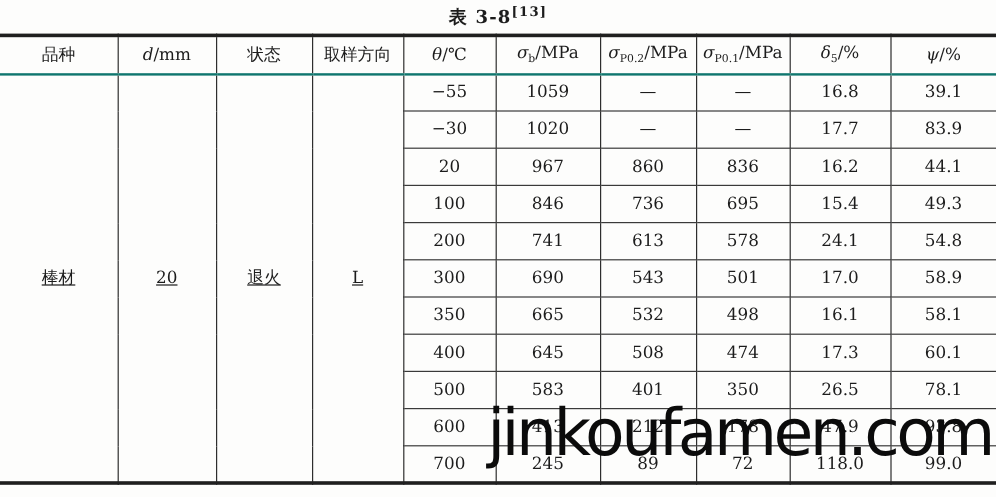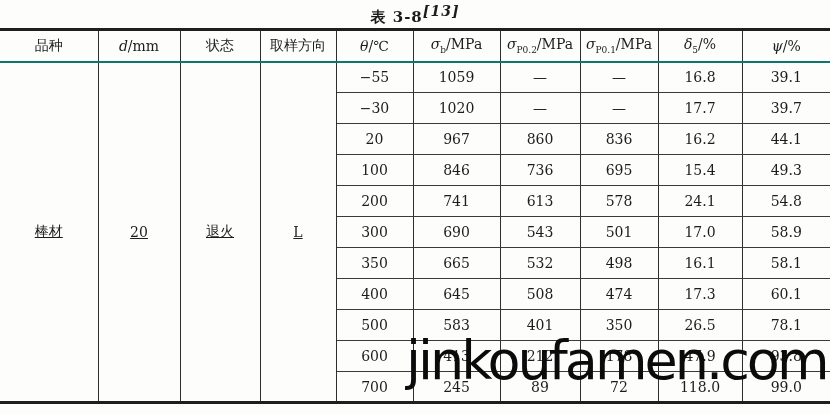--- a/index.html
+++ b/index.html
@@ -13,21 +13,21 @@
     overflow: hidden;
   }
   .title {
     position: absolute;
     top: 3px; left: 0; right: 0;
     text-align: center;
     font-size: 15px;
     font-weight: bold;
     letter-spacing: 1px;
   }
-  .title sup { font-size: 14px; font-weight: bold; font-style: italic; }
+  .title sup { font-size: 11px; font-weight: bold; }
   table.data {
     position: absolute;
     top: 28px; left: 0;
     width: 830px;
     border-collapse: collapse;
     table-layout: fixed;
     border-top: 3px solid #1f1f1f;
     border-bottom: 3px solid #1f1f1f;
     font-size: 14px;
   }
@@ -110,21 +110,21 @@
           <td>—</td>
           <td>16.8</td>
           <td>39.1</td>
         </tr>
         <tr>
           <td>−30</td>
           <td>1020</td>
           <td>—</td>
           <td>—</td>
           <td>17.7</td>
-          <td>39.7</td>
+          <td>83.9</td>
         </tr>
         <tr>
           <td>20</td>
           <td>967</td>
           <td>860</td>
           <td>836</td>
           <td>16.2</td>
           <td>44.1</td>
         </tr>
         <tr>

